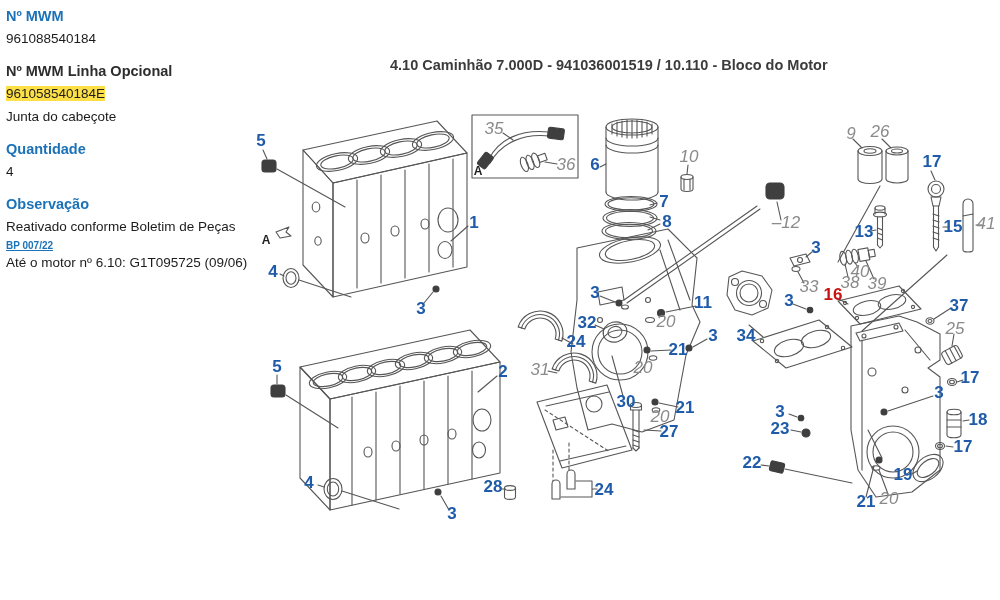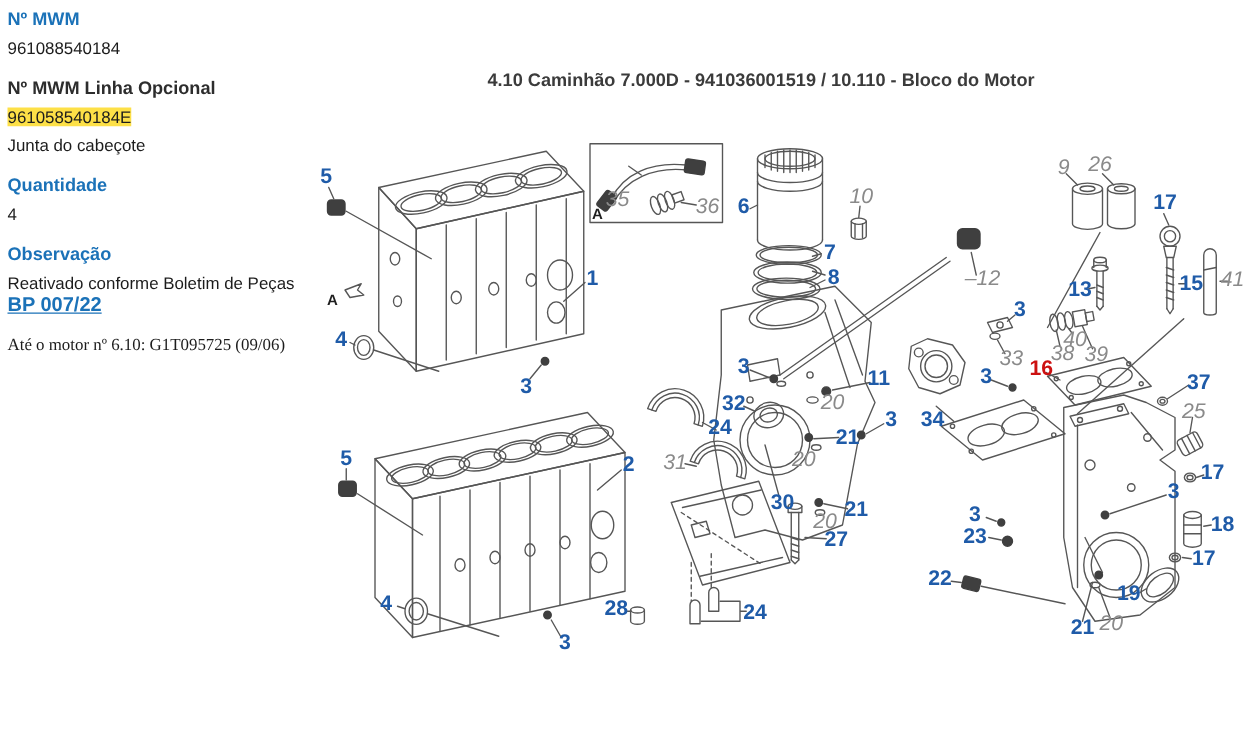--- a/index.html
+++ b/index.html
@@ -6,23 +6,23 @@
   body{
     width:1000px;height:600px;position:relative;background:#ffffff;
     font-family:"Liberation Sans", sans-serif;overflow:hidden;
   }
   
   .sidebar{position:absolute;left:6px;top:6px;width:310px;}
   .h{color:#1b72b8;font-weight:bold;font-size:14.5px;line-height:16px;margin-top:16px;}
   .h.first{margin-top:2px;}
   .h.dark{color:#2d2d2d;}
   .v{color:#1c1c1c;font-size:13.5px;line-height:16px;margin-top:7px;}
-  .v.tight{margin-top:14px;font-family:Liberation Serif, serif;}
+  .v.tight{margin-top:2px;}
   .hl{background:#fde047;}
-  .link{color:#1b72b8;font-weight:bold;font-size:16px;text-decoration:underline;display:inline-block;margin-top:1px;cursor:pointer;}
+  .link{color:#1b72b8;font-weight:bold;font-size:10px;text-decoration:underline;display:inline-block;margin-top:1px;cursor:pointer;}
   
   .hdr{position:absolute;left:390px;top:57px;width:470px;color:#3b3b3b;font-weight:bold;font-size:14.5px;}
   
   .diagram-svg{position:absolute;left:0;top:0;}
   .art{stroke:#565656;fill:none;stroke-width:1.1;stroke-linejoin:round;stroke-linecap:round;}
   .df{fill:#3f3f3f;stroke:#3f3f3f;}
   .co{position:absolute;transform:translate(-50%,-50%);white-space:nowrap;
       font-size:17px;font-weight:bold;color:#1f5ba8;}
   .co.gray{color:#8a8a8a;font-style:italic;font-weight:normal;}
   .co.red{color:#cc1111;}
@@ -433,21 +433,21 @@
     <span class="co blue" style="left: 261px; top: 141px;">5</span>
     <span class="co blue" style="left: 474px; top: 223px;">1</span>
     <span class="co blue" style="left: 273px; top: 272px;">4</span>
     <span class="co black" style="left: 266px; top: 240px;">A</span>
     <span class="co blue" style="left: 421px; top: 309px;">3</span>
     <span class="co blue" style="left: 277px; top: 367px;">5</span>
     <span class="co blue" style="left: 503px; top: 372px;">2</span>
     <span class="co blue" style="left: 309px; top: 483px;">4</span>
     <span class="co blue" style="left: 493px; top: 487px;">28</span>
     <span class="co blue" style="left: 452px; top: 514px;">3</span>
-    <span class="co gray" style="left: 494px; top: 129px; margin-top: 31px;">35</span>
+    <span class="co gray" style="left: 494px; top: 129px;">35</span>
     <span class="co gray" style="left: 566px; top: 165px;">36</span>
     <span class="co black" style="left: 478px; top: 171px;">A</span>
     <span class="co blue" style="left: 595px; top: 165px;">6</span>
     <span class="co gray" style="left: 689px; top: 157px;">10</span>
     <span class="co blue" style="left: 664px; top: 202px;">7</span>
     <span class="co blue" style="left: 667px; top: 222px;">8</span>
     <span class="co blue" style="left: 595px; top: 293px;">3</span>
     <span class="co blue" style="left: 703px; top: 303px;">11</span>
     <span class="co gray" style="left: 666px; top: 322px;">20</span>
     <span class="co blue" style="left: 587px; top: 323px;">32</span>

